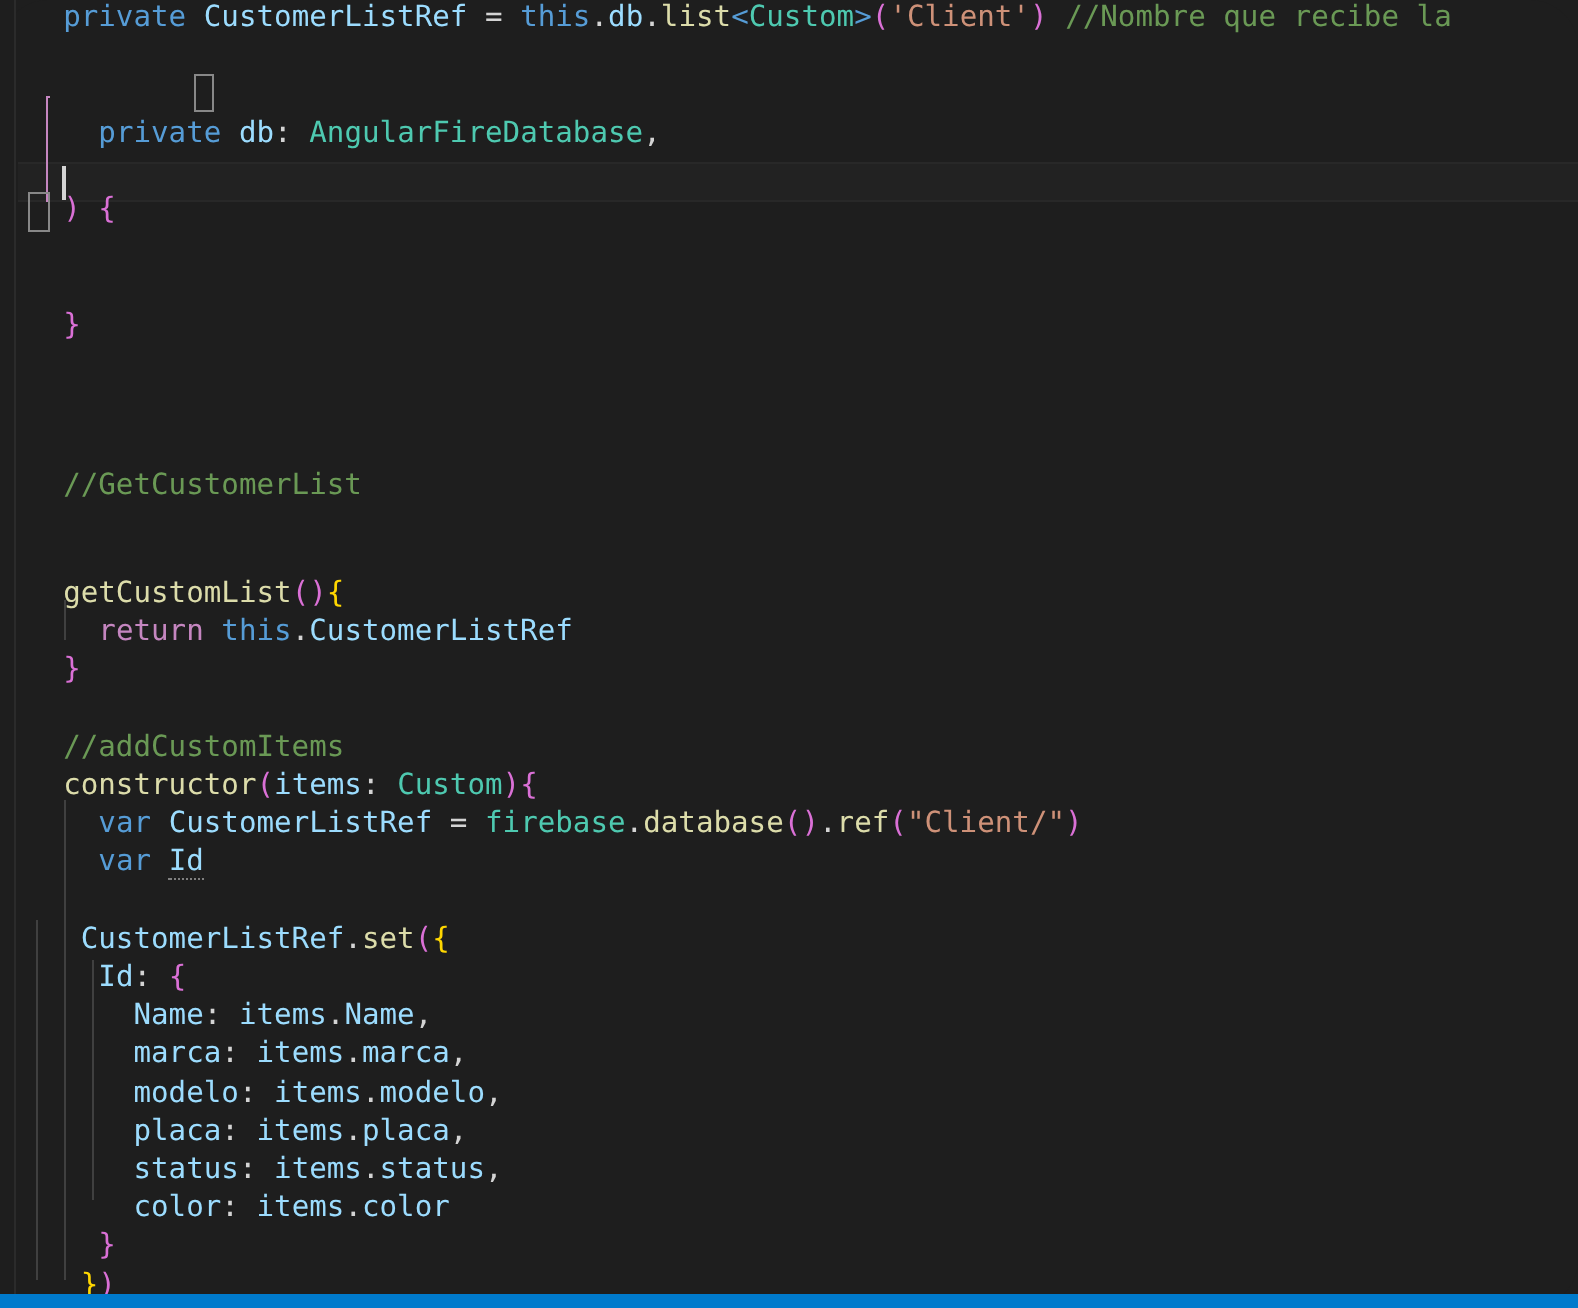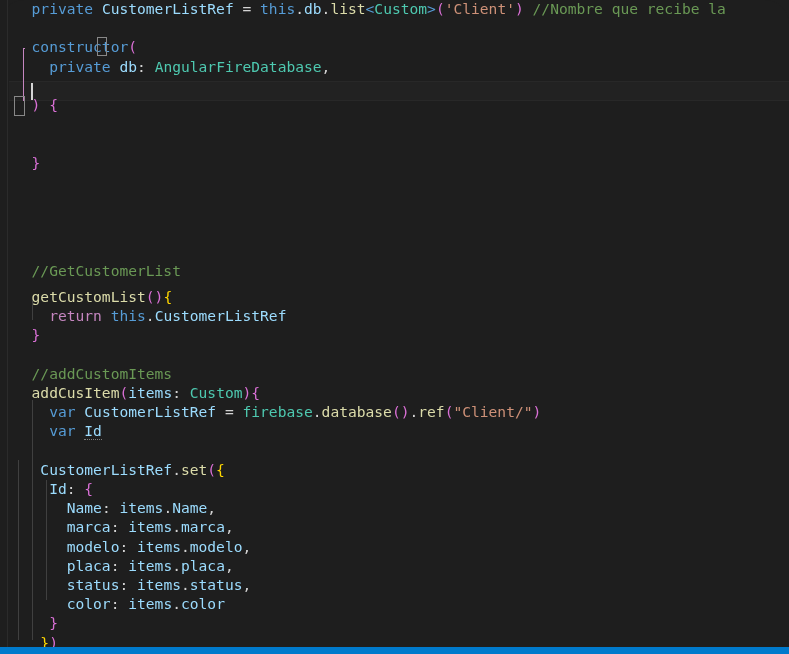--- a/index.html
+++ b/index.html
@@ -135,38 +135,37 @@
 
 <div id="editor-root" style="background: rgb(30, 30, 30);">
 
   <div id="gutter-strip"></div>
 
   <div class="current-line-band" style="top:81px;"></div>
 
   <div id="code-surface">
       <div class="code-line" style="top: -1px;"><span class="line-text"><span class="tk-plain">  </span><span class="tk-keyword">private</span><span class="tk-plain"> </span><span class="tk-var">CustomerListRef</span><span class="tk-plain"> </span><span class="tk-plain">=</span><span class="tk-plain"> </span><span class="tk-keyword">this</span><span class="tk-plain">.</span><span class="tk-var">db</span><span class="tk-plain">.</span><span class="tk-func">list</span><span class="tk-keyword">&lt;</span><span class="tk-type">Custom</span><span class="tk-keyword">&gt;</span><span class="tk-b2">(</span><span class="tk-string">'Client'</span><span class="tk-b2">)</span><span class="tk-plain"> </span><span class="tk-comment">//Nombre que recibe la</span></span></div>
       <div class="code-line" style="top: 18.2px;"><span class="line-text"></span></div>
-      <div class="code-line" style="top: 37.4px;"><span class="line-text"><span class="tk-plain">  </span><span class="tk-keyword">constructor</span><span class="tk-b2">(</span></span></div>
       <div class="code-line" style="top: 56.6px;"><span class="line-text"><span class="tk-plain">    </span><span class="tk-keyword">private</span><span class="tk-plain"> </span><span class="tk-var">db</span><span class="tk-plain">:</span><span class="tk-plain"> </span><span class="tk-type">AngularFireDatabase</span><span class="tk-plain">,</span></span></div>
       <div class="code-line" style="top: 75.8px;"><span class="line-text">    </span></div>
       <div class="code-line" style="top: 95px;"><span class="line-text"><span class="tk-plain">  </span><span class="tk-b2">)</span><span class="tk-plain"> </span><span class="tk-b2">{</span></span></div>
       <div class="code-line" style="top: 114.2px;"><span class="line-text"></span></div>
       <div class="code-line" style="top: 133.4px;"><span class="line-text"></span></div>
       <div class="code-line" style="top: 152.6px;"><span class="line-text"><span class="tk-plain">  </span><span class="tk-b2">}</span></span></div>
       <div class="code-line" style="top: 171.8px;"><span class="line-text"></span></div>
       <div class="code-line" style="top: 191px;"><span class="line-text"></span></div>
       <div class="code-line" style="top: 229.4px;"><span class="line-text"></span></div>
-      <div class="code-line" style="top: 261px;"><span class="line-text"><span class="tk-plain">  </span><span class="tk-comment">//GetCustomerList</span></span></div>
+      <div class="code-line" style="top: 233px;"><span class="line-text"><span class="tk-plain">  </span><span class="tk-comment">//GetCustomerList</span></span></div>
       <div class="code-line" style="top: 267.8px;"><span class="line-text"></span></div>
       <div class="code-line" style="top: 287px;"><span class="line-text"><span class="tk-plain">  </span><span class="tk-func">getCustomList</span><span class="tk-b2">(</span><span class="tk-b2">)</span><span class="tk-b1">{</span></span></div>
       <div class="code-line" style="top: 306.2px;"><span class="line-text"><span class="tk-plain">    </span><span class="tk-control">return</span><span class="tk-plain"> </span><span class="tk-keyword">this</span><span class="tk-plain">.</span><span class="tk-var">CustomerListRef</span></span></div>
       <div class="code-line" style="top: 325.4px;"><span class="line-text"><span class="tk-plain">  </span><span class="tk-b2">}</span></span></div>
       <div class="code-line" style="top: 344.6px;"><span class="line-text"></span></div>
       <div class="code-line" style="top: 363.8px;"><span class="line-text"><span class="tk-plain">  </span><span class="tk-comment">//addCustomItems</span></span></div>
-      <div class="code-line" style="top: 383px;"><span class="line-text"><span class="tk-plain">  </span><span class="tk-func">addCusItem</span><span class="tk-b2">(</span><span class="tk-var">items</span><span class="tk-plain">:</span><span class="tk-plain"> </span><span class="tk-type">Custom</span><span class="tk-b2">)</span><span class="tk-b2">{</span></span></div>
+      <div class="code-line" style="top: 383px;"><span class="line-text"><span class="tk-plain">  </span><span class="tk-func">constructor</span><span class="tk-b2">(</span><span class="tk-var">items</span><span class="tk-plain">:</span><span class="tk-plain"> </span><span class="tk-type">Custom</span><span class="tk-b2">)</span><span class="tk-b2">{</span></span></div>
       <div class="code-line" style="top: 402.2px;"><span class="line-text"><span class="tk-plain">    </span><span class="tk-keyword">var</span><span class="tk-plain"> </span><span class="tk-var">CustomerListRef</span><span class="tk-plain"> </span><span class="tk-plain">=</span><span class="tk-plain"> </span><span class="tk-type">firebase</span><span class="tk-plain">.</span><span class="tk-func">database</span><span class="tk-b2">(</span><span class="tk-b2">)</span><span class="tk-plain">.</span><span class="tk-func">ref</span><span class="tk-b2">(</span><span class="tk-string">"Client/"</span><span class="tk-b2">)</span></span></div>
       <div class="code-line" style="top: 421.4px;"><span class="line-text"><span class="tk-plain">    </span><span class="tk-keyword">var</span><span class="tk-plain"> </span><span class="tk-var tk-squiggle">Id</span></span></div>
       <div class="code-line" style="top: 440.6px;"><span class="line-text"></span></div>
       <div class="code-line" style="top: 459.8px;"><span class="line-text"><span class="tk-plain">   </span><span class="tk-var">CustomerListRef</span><span class="tk-plain">.</span><span class="tk-func">set</span><span class="tk-b2">(</span><span class="tk-b1">{</span></span></div>
       <div class="code-line" style="top: 479px; text-align: right;"><span class="line-text"><span class="tk-plain">    </span><span class="tk-var">Id</span><span class="tk-plain">:</span><span class="tk-plain"> </span><span class="tk-b2">{</span></span></div>
       <div class="code-line" style="top: 498.2px;"><span class="line-text"><span class="tk-plain">      </span><span class="tk-var">Name</span><span class="tk-plain">:</span><span class="tk-plain"> </span><span class="tk-var">items</span><span class="tk-plain">.</span><span class="tk-var">Name</span><span class="tk-plain">,</span></span></div>
       <div class="code-line" style="top: 517.4px;"><span class="line-text"><span class="tk-plain">      </span><span class="tk-var">marca</span><span class="tk-plain">:</span><span class="tk-plain"> </span><span class="tk-var">items</span><span class="tk-plain">.</span><span class="tk-var">marca</span><span class="tk-plain">,</span></span></div>
       <div class="code-line" style="top: 536.6px;"><span class="line-text"><span class="tk-plain">      </span><span class="tk-var">modelo</span><span class="tk-plain">:</span><span class="tk-plain"> </span><span class="tk-var">items</span><span class="tk-plain">.</span><span class="tk-var">modelo</span><span class="tk-plain">,</span></span></div>
       <div class="code-line" style="top: 555.8px;"><span class="line-text"><span class="tk-plain">      </span><span class="tk-var">placa</span><span class="tk-plain">:</span><span class="tk-plain"> </span><span class="tk-var">items</span><span class="tk-plain">.</span><span class="tk-var">placa</span><span class="tk-plain">,</span></span></div>
       <div class="code-line" style="top: 575px;"><span class="line-text"><span class="tk-plain">      </span><span class="tk-var">status</span><span class="tk-plain">:</span><span class="tk-plain"> </span><span class="tk-var">items</span><span class="tk-plain">.</span><span class="tk-var">status</span><span class="tk-plain">,</span></span></div>

